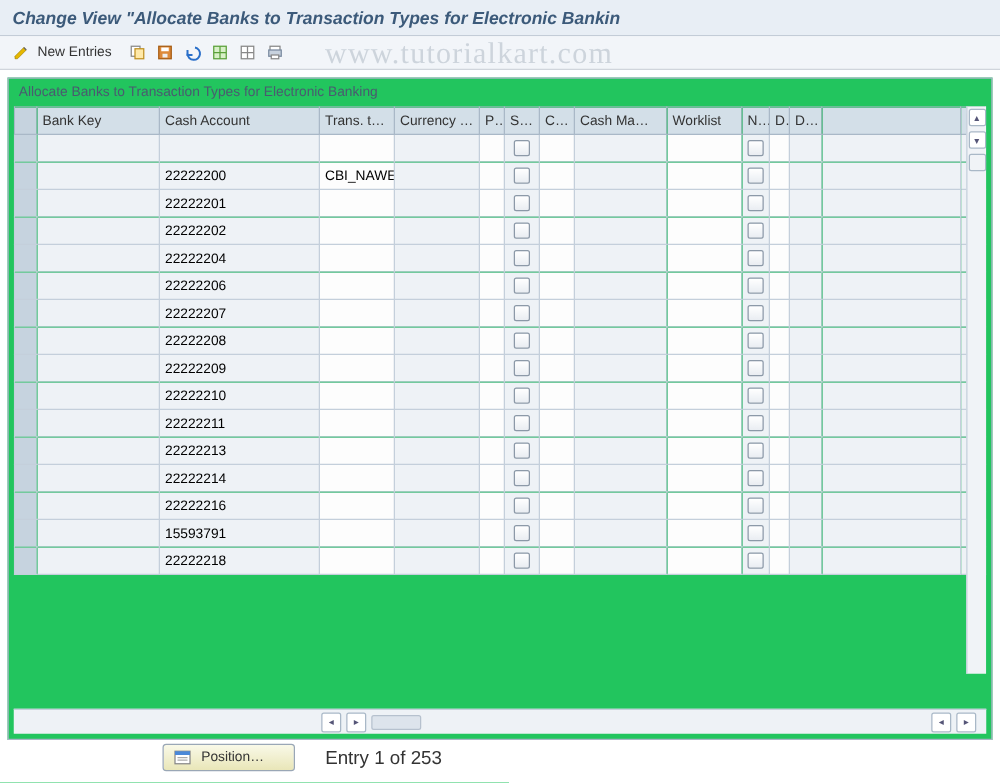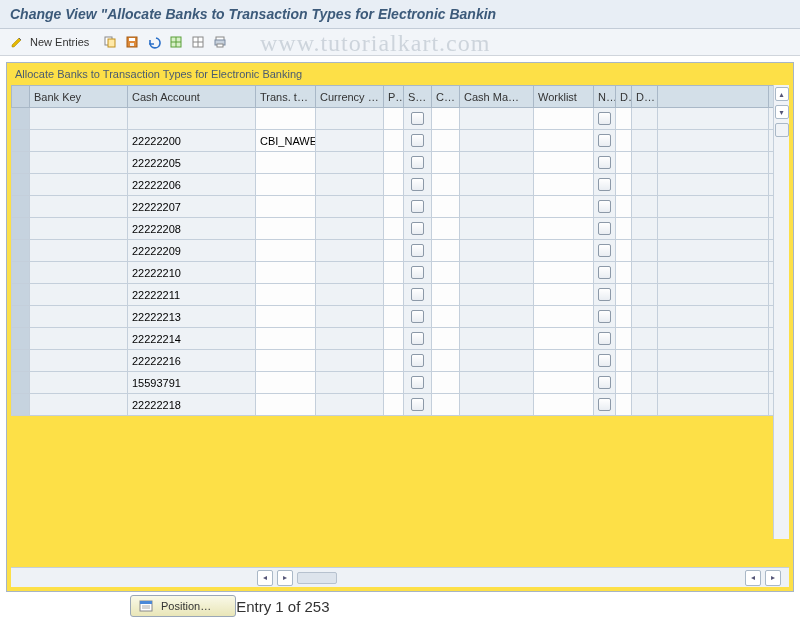--- a/index.html
+++ b/index.html
@@ -38,21 +38,21 @@
     }
     .tb-label {
       font-size: 11px;
       color: #333;
       margin-right: 8px;
       cursor: pointer;
     }
     .panel {
       margin: 6px;
       border: 1px solid #a7b5c5;
-      background: #fde047;
+      background: #22c55e;
       height: 530px;
       display: flex;
       flex-direction: column;
       justify-content: space-between;
     }
     .panel-title {
       font-size: 11px;
       color: #4a5b70;
       padding: 5px 8px;
     }
@@ -151,20 +151,21 @@
       cursor:pointer;
     }
     .hs-track { width:40px; height:12px; background:#dde4ec; border:1px solid #b6c1ce; border-radius:2px; margin:0 2px; }
     .hs-spacer { flex:1; }
     .footer {
       position:absolute;
       left:0; right:0; bottom:0;
       height:40px;
       display:flex;
       align-items:center;
+      gap:24px;
       padding-left:130px;
     }
     .pos-btn {
       display:flex;
       align-items:center;
       gap:8px;
       border:1px solid #9aa7b6;
       background:linear-gradient(#f9f9e8,#e9e6b8);
       padding:3px 24px 3px 8px;
       border-radius:3px;
@@ -329,21 +330,55 @@
             <td class="white"></td>
             <td class="alt" style="text-align: center;"><span class="cbx"></span></td>
             <td class="white"></td>
             <td class="alt"></td>
             <td class="alt"></td>
             <td class="alt"></td>
           </tr>
           <tr>
             <td class="sel-cell"></td>
             <td class="alt"></td>
-            <td class="alt">22222205</td>
+            <td class="alt">22222201</td>
+            <td class="white"></td>
+            <td class="alt"></td>
+            <td class="white"></td>
+            <td class="alt" style="text-align: center;"><span class="cbx"></span></td>
+            <td class="white"></td>
+            <td class="alt"></td>
+            <td class="white"></td>
+            <td class="alt" style="text-align: center;"><span class="cbx"></span></td>
+            <td class="white"></td>
+            <td class="alt"></td>
+            <td class="alt"></td>
+            <td class="alt"></td>
+          </tr>
+          <tr>
+            <td class="sel-cell"></td>
+            <td class="alt"></td>
+            <td class="alt">22222202</td>
+            <td class="white"></td>
+            <td class="alt"></td>
+            <td class="white"></td>
+            <td class="alt" style="text-align: center;"><span class="cbx"></span></td>
+            <td class="white"></td>
+            <td class="alt"></td>
+            <td class="white"></td>
+            <td class="alt" style="text-align: center;"><span class="cbx"></span></td>
+            <td class="white"></td>
+            <td class="alt"></td>
+            <td class="alt"></td>
+            <td class="alt"></td>
+          </tr>
+          <tr>
+            <td class="sel-cell"></td>
+            <td class="alt"></td>
+            <td class="alt">22222204</td>
             <td class="white"></td>
             <td class="alt"></td>
             <td class="white"></td>
             <td class="alt" style="text-align: center;"><span class="cbx"></span></td>
             <td class="white"></td>
             <td class="alt"></td>
             <td class="white"></td>
             <td class="alt" style="text-align: center;"><span class="cbx"></span></td>
             <td class="white"></td>
             <td class="alt"></td>

